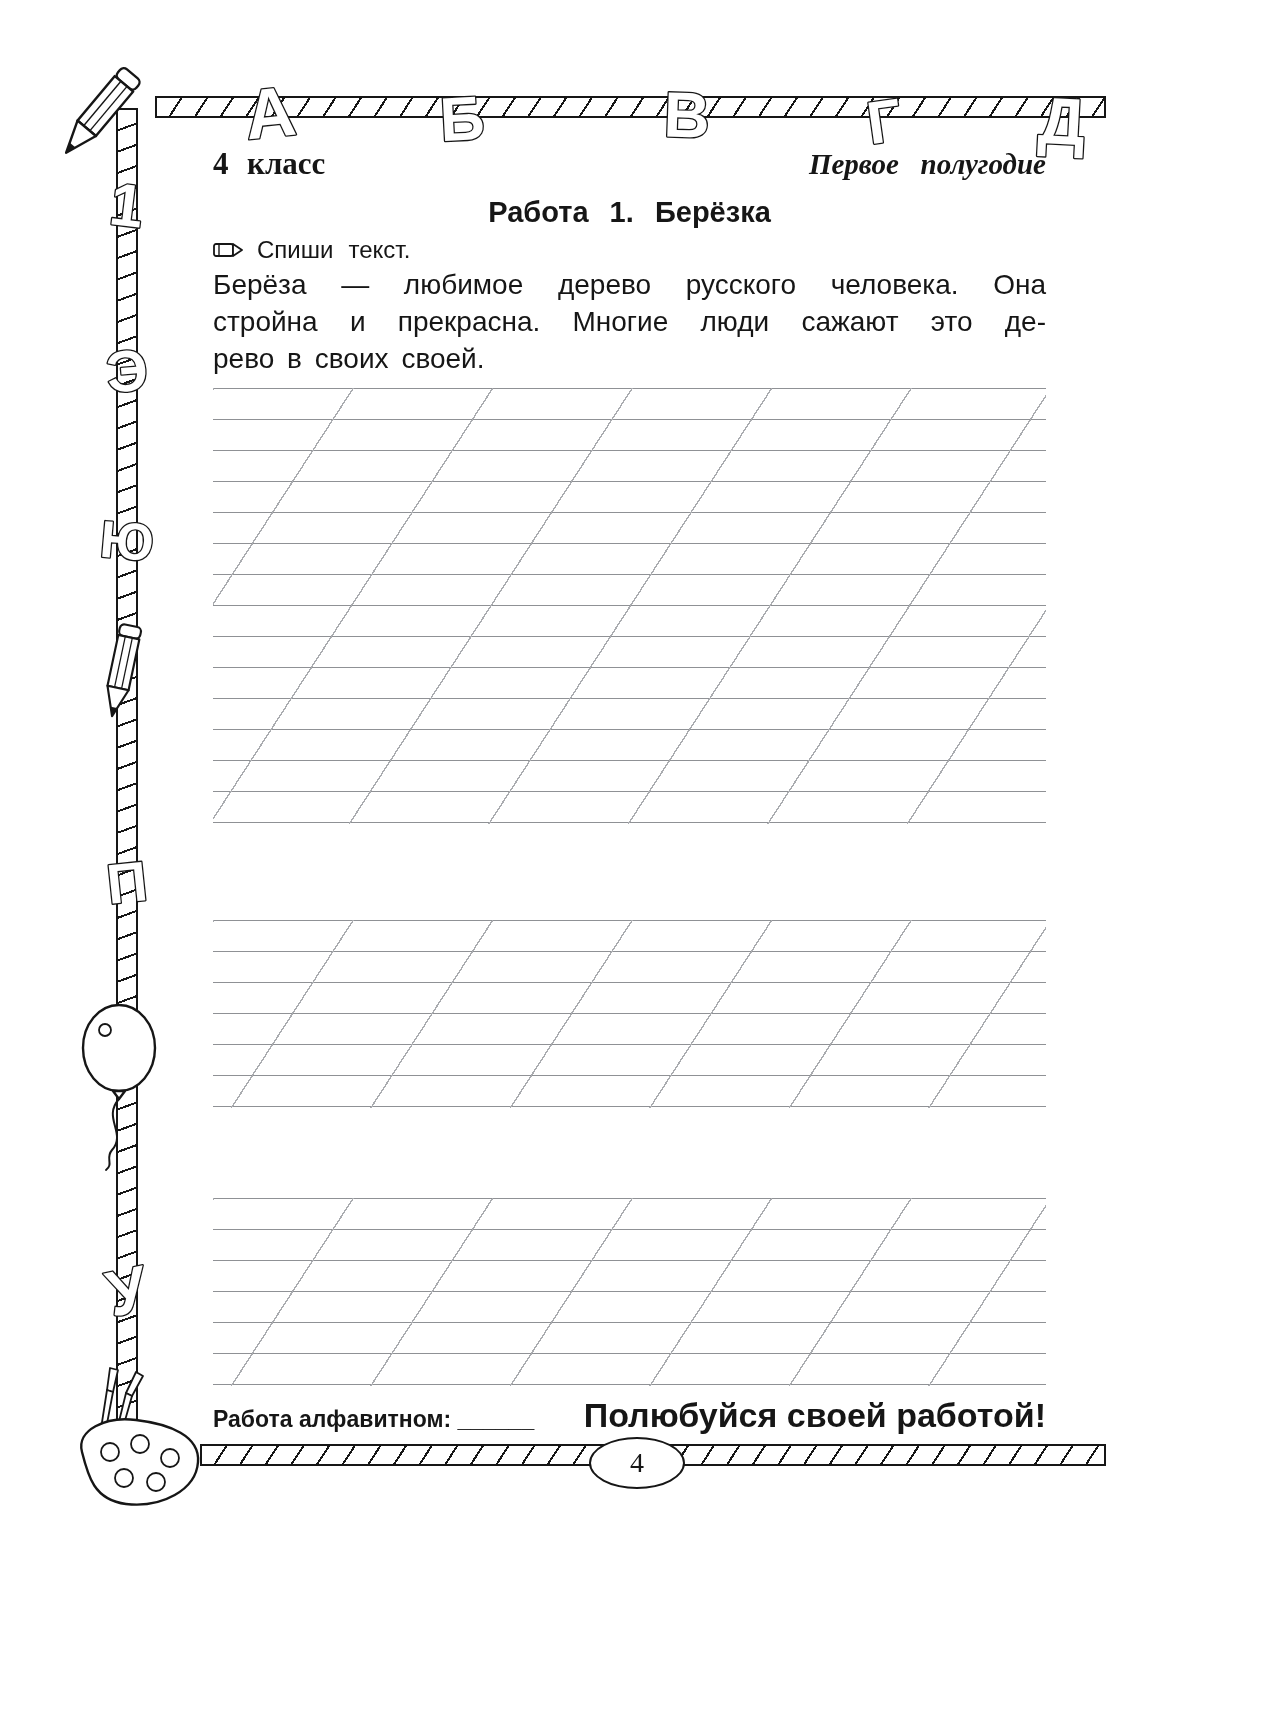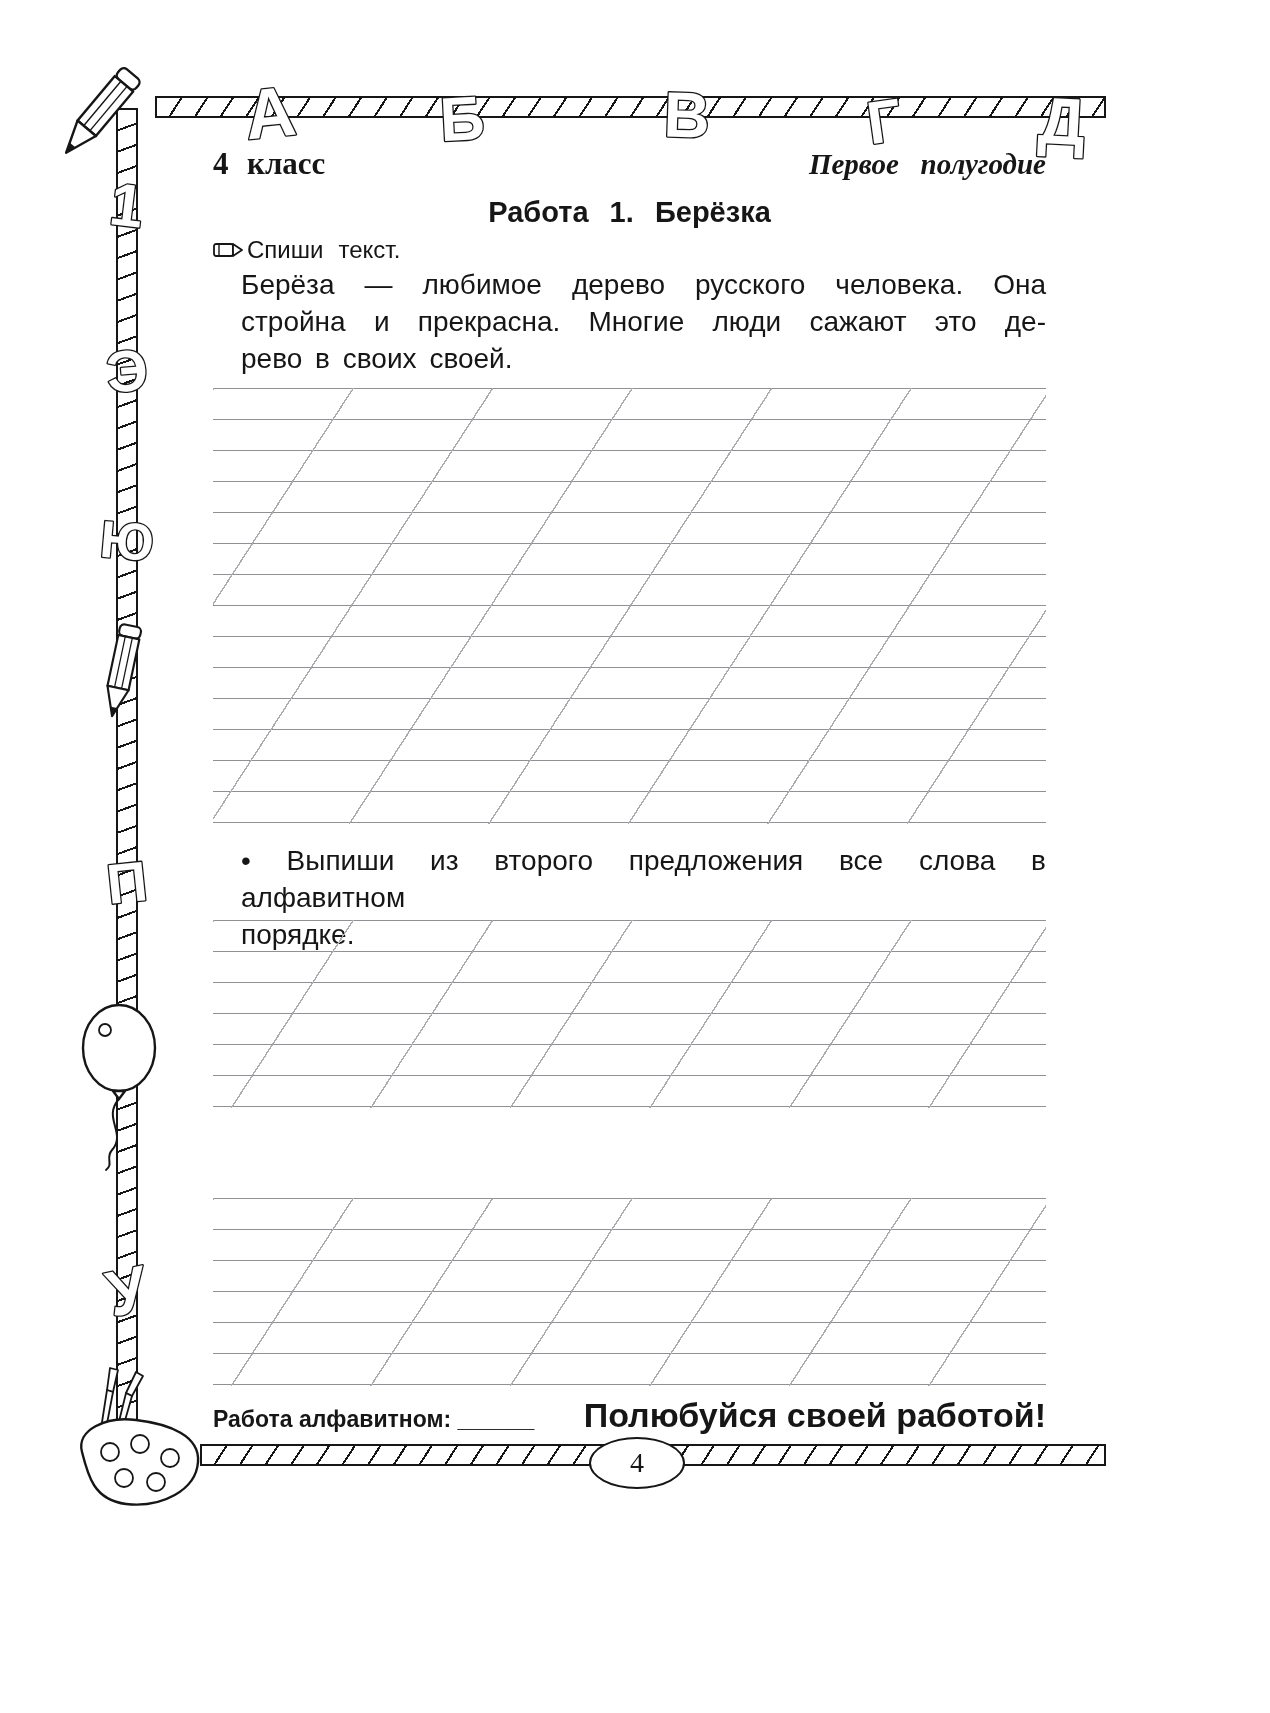--- a/index.html
+++ b/index.html
@@ -25,22 +25,22 @@
   .page-oval{position:absolute;left:589px;top:1437px;width:92px;height:48px;border:2.5px solid #161616;
              border-radius:50%;background:#fff;z-index:5;display:flex;align-items:center;justify-content:center;
              font-family:"Liberation Serif",serif;font-size:28px;}
 
   
   .blk{position:absolute;left:213px;width:833px;z-index:2;}
   .hdr-row{top:146px;display:flex;justify-content:space-between;align-items:baseline;}
   .grade{font-family:"Liberation Serif",serif;font-weight:bold;font-size:31px;word-spacing:0.35em;}
   .semester{font-family:"Liberation Serif",serif;font-weight:bold;font-style:italic;font-size:29px;word-spacing:0.5em;}
   .title{top:196px;text-align:center;font-weight:bold;font-size:29px;word-spacing:0.45em;}
-  .instruction{top:236px;display:flex;align-items:center;gap:4px;font-size:24px;word-spacing:0.35em;}
-  .pline{font-size:28px;line-height:37px;word-spacing:0.18em;margin-left:28px;}
+  .instruction{top:236px;display:flex;align-items:center;gap:14px;font-size:24px;word-spacing:0.35em;}
+  .pline{font-size:28px;line-height:37px;word-spacing:0.18em;}
   .just{text-align:justify;text-align-last:justify;}
   .copytext{top:266px;}
   .ruled{position:absolute;left:213px;width:833px;z-index:2;
     background-image:
       repeating-linear-gradient(123deg,#aaacb0 0 1.4px,transparent 1.4px 117px),
       repeating-linear-gradient(to bottom,#8f9195 0 1.4px,transparent 1.4px 31px);}
   .footer-row{top:1396px;display:flex;justify-content:space-between;align-items:baseline;}
   .checked{font-weight:bold;font-size:23px;}
   .praise{font-weight:bold;font-size:34px;}
   .bullet{font-size:28px;}
@@ -145,24 +145,20 @@
   </div>
 
   <div class="blk copytext">
     <div class="pline just">Берёза — любимое дерево русского человека. Она</div>
     <div class="pline just">стройна и прекрасна. Многие люди сажают это де-</div>
     <div class="pline">рево в своих своей.</div>
   </div>
 
   <div class="ruled" style="top:388px;height:436px;"></div>
 
-  <div class="blk" style="top:842px;">
-    <div class="pline just"><span class="bullet">•</span> <span>Выпиши из второго предложения все слова в алфавитном</span></div>
-    <div class="pline">порядке.</div>
-  </div>
 
   <div class="ruled" style="top:920px;height:188px;"></div>
 
 
   <div class="ruled" style="top:1198px;height:188px;"></div>
 
   <div class="blk footer-row">
     <span class="checked"><span>Работа алфавитном:</span> <span>______</span></span>
     <span class="praise">Полюбуйся своей работой!</span>
   </div>

